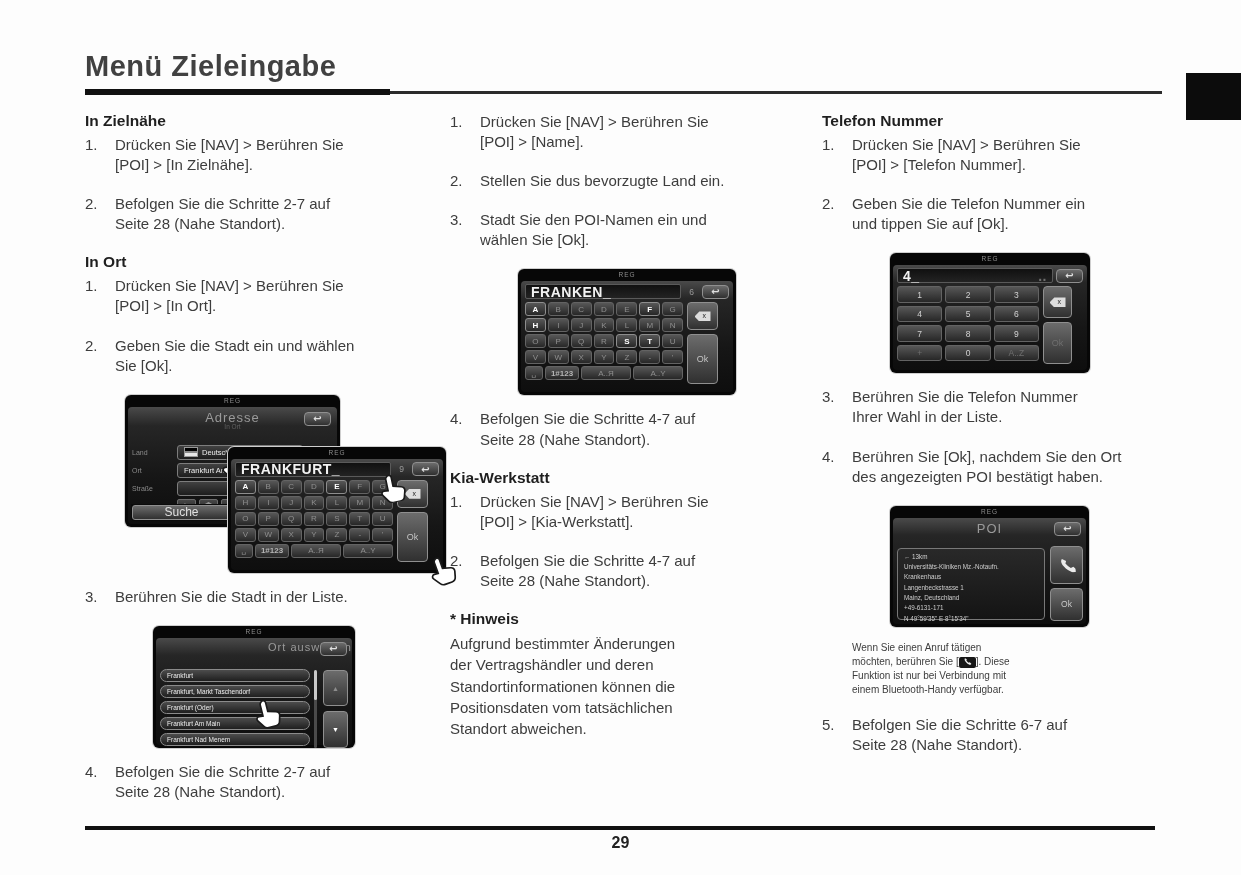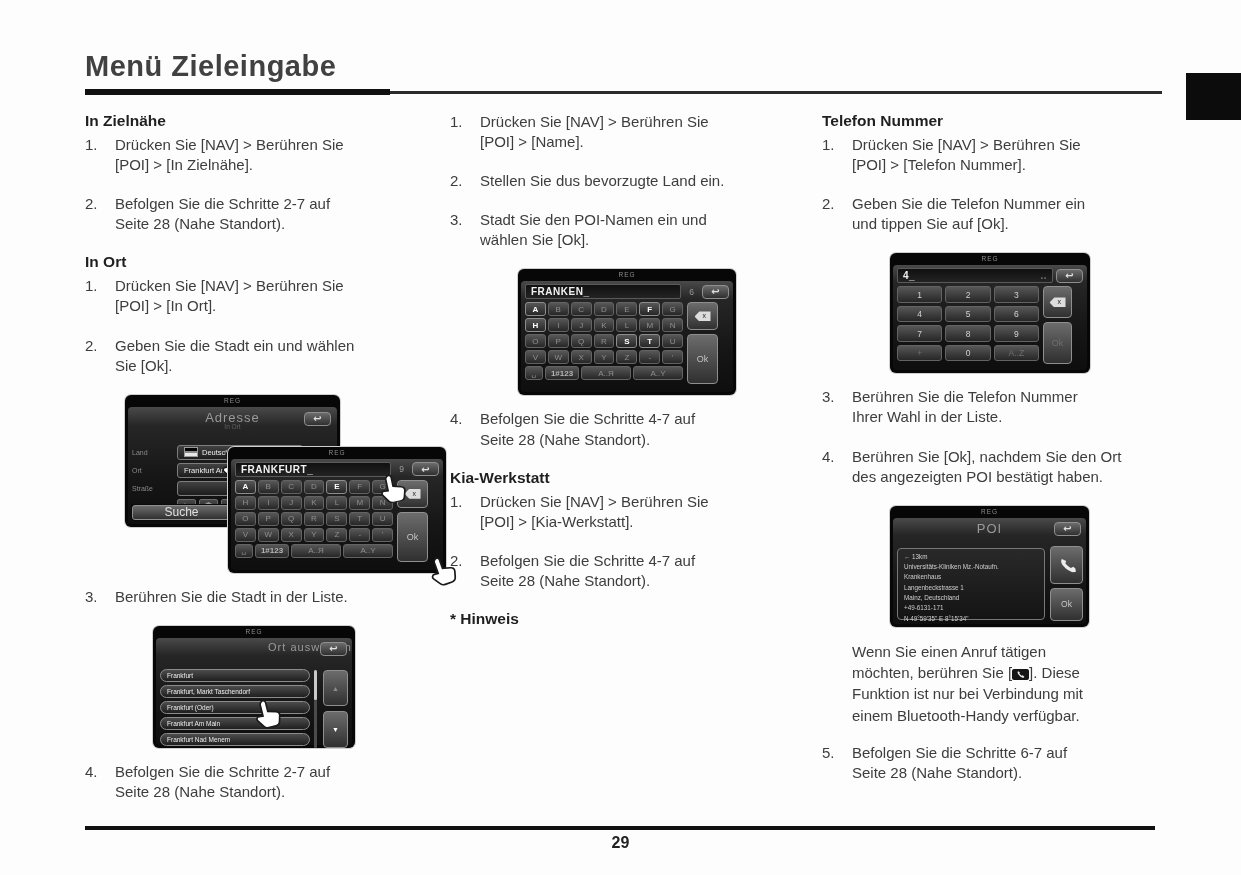--- a/index.html
+++ b/index.html
@@ -17,21 +17,21 @@
   .col{position:absolute;top:112px;}
   .col1{left:85px;width:345px;}
   .col2{left:450px;width:348px;}
   .col3{left:822px;width:345px;}
   h3.sec{font-size:15.5px;font-weight:700;color:#1f1f1f;margin:0 0 5px 0;}
   h3.sec.gap{margin-top:18px;}
   .step{display:flex;gap:9px;font-size:15px;line-height:1.34;margin-bottom:19px;color:#3d3d3d;}
   .step .n{min-width:21px;}
   .step .t{white-space:pre-line;}
   .note-text{font-size:15px;line-height:1.42;white-space:pre-line;color:#3d3d3d;width:305px;}
-  .plain-par{font-size:15px;line-height:1.42;white-space:pre-line;margin:0 0 17px 30px;color:#3d3d3d;}
+  .plain-par{font-size:10px;line-height:1.42;white-space:pre-line;margin:0 0 17px 30px;color:#3d3d3d;}
   .inline-phone{display:inline-block;background:#161616;border-radius:2px;width:17px;height:11px;vertical-align:-1px;text-align:center;line-height:9px;}
   .inline-phone svg{width:11px;height:9px;}
   
   .screen{position:relative;background:#070707;border-radius:6px;box-shadow:0 0 0 1px #cfcfcf;}
   .sb{position:absolute;top:0;left:0;right:0;height:12px;text-align:center;font-size:6.5px;line-height:12px;color:#8d8d8d;letter-spacing:1px;}
   .scr-inner{position:absolute;left:3px;right:3px;top:12px;bottom:3px;border-radius:4px;
              background:linear-gradient(180deg,#4a4a4a 0%,#262626 16%,#161616 60%,#0e0e0e 100%);}
   .btn{background:linear-gradient(180deg,#6c6c6c,#303030);border:1px solid #8f8f8f;border-radius:4px;
        color:#e0e0e0;display:flex;align-items:center;justify-content:center;box-sizing:border-box;}
   .back-btn{width:27px;height:14px;font-size:10px;font-weight:700;}
@@ -57,21 +57,21 @@
   .flag{display:inline-block;width:12px;height:8px;background:linear-gradient(180deg,#000 33%,#8a8a8a 33% 66%,#e8e8e8 66%);border:.5px solid #999;}
   .opt-ic{width:17px;height:13px;border:1px solid #6b6b6b;border-radius:2px;background:linear-gradient(#474747,#202020);
           display:flex;align-items:center;justify-content:center;}
   .adr-bottom{position:absolute;left:3px;right:3px;bottom:3px;height:17px;display:flex;gap:3px;
               background:#0b0b0b;border-radius:0 0 4px 4px;padding:1px;box-sizing:border-box;}
   .adr-bbtn{flex:1;font-size:12px;border-radius:3px;}
   
   .kbd-screen{width:218px;height:126px;}
   .inp-row{display:flex;gap:3px;align-items:center;padding:3px 4px 2px 4px;}
   .inp-field{flex:1;height:15px;background:linear-gradient(180deg,#101010,#232323);border:1px solid #5a5a5a;
-             border-radius:2px;color:#f2f2f2;font-size:10px;font-weight:700;display:flex;align-items:center;
+             border-radius:2px;color:#f2f2f2;font-size:14px;font-weight:700;display:flex;align-items:center;
              justify-content:space-between;padding:0 5px;letter-spacing:.5px;box-sizing:border-box;}
   .inp-count{width:15px;text-align:center;color:#9a9a9a;font-size:8.5px;}
   .kbd-main{display:flex;gap:4px;padding:1px 4px;}
   .kbd-left{width:158px;}
   .krow{display:flex;gap:2px;margin-bottom:2px;}
   .key{flex:1;height:14px;background:linear-gradient(180deg,#575757,#272727);border:1px solid #636363;
        border-radius:3px;color:#8f8f8f;font-size:8px;display:flex;align-items:center;justify-content:center;box-sizing:border-box;}
   .key.hl{color:#fff;font-weight:700;border-color:#8d8d8d;}
   .kspace{flex:0 0 18px;}
   .ksym{flex:0 0 34px;color:#b5b5b5;font-weight:700;}
@@ -450,20 +450,25 @@
       <span class="t">Drücken Sie [NAV] &gt; Berühren Sie
 [POI] &gt; [Kia-Werkstatt].</span>
     </div>
     <div class="step">
       <span class="n">2.</span>
       <span class="t">Befolgen Sie die Schritte 4-7 auf
 Seite 28 (Nahe Standort).</span>
     </div>
 
     <h3 class="sec gap">* Hinweis</h3>
+    <div class="note-text">Aufgrund bestimmter Änderungen
+der Vertragshändler und deren
+Standortinformationen können die
+Positionsdaten vom tatsächlichen
+Standort abweichen.</div>
   </div>
 
   <div class="col col3">
     <h3 class="sec">Telefon Nummer</h3>
     <div class="step">
       <span class="n">1.</span>
       <span class="t">Drücken Sie [NAV] &gt; Berühren Sie
 [POI] &gt; [Telefon Nummer].</span>
     </div>
     <div class="step">

